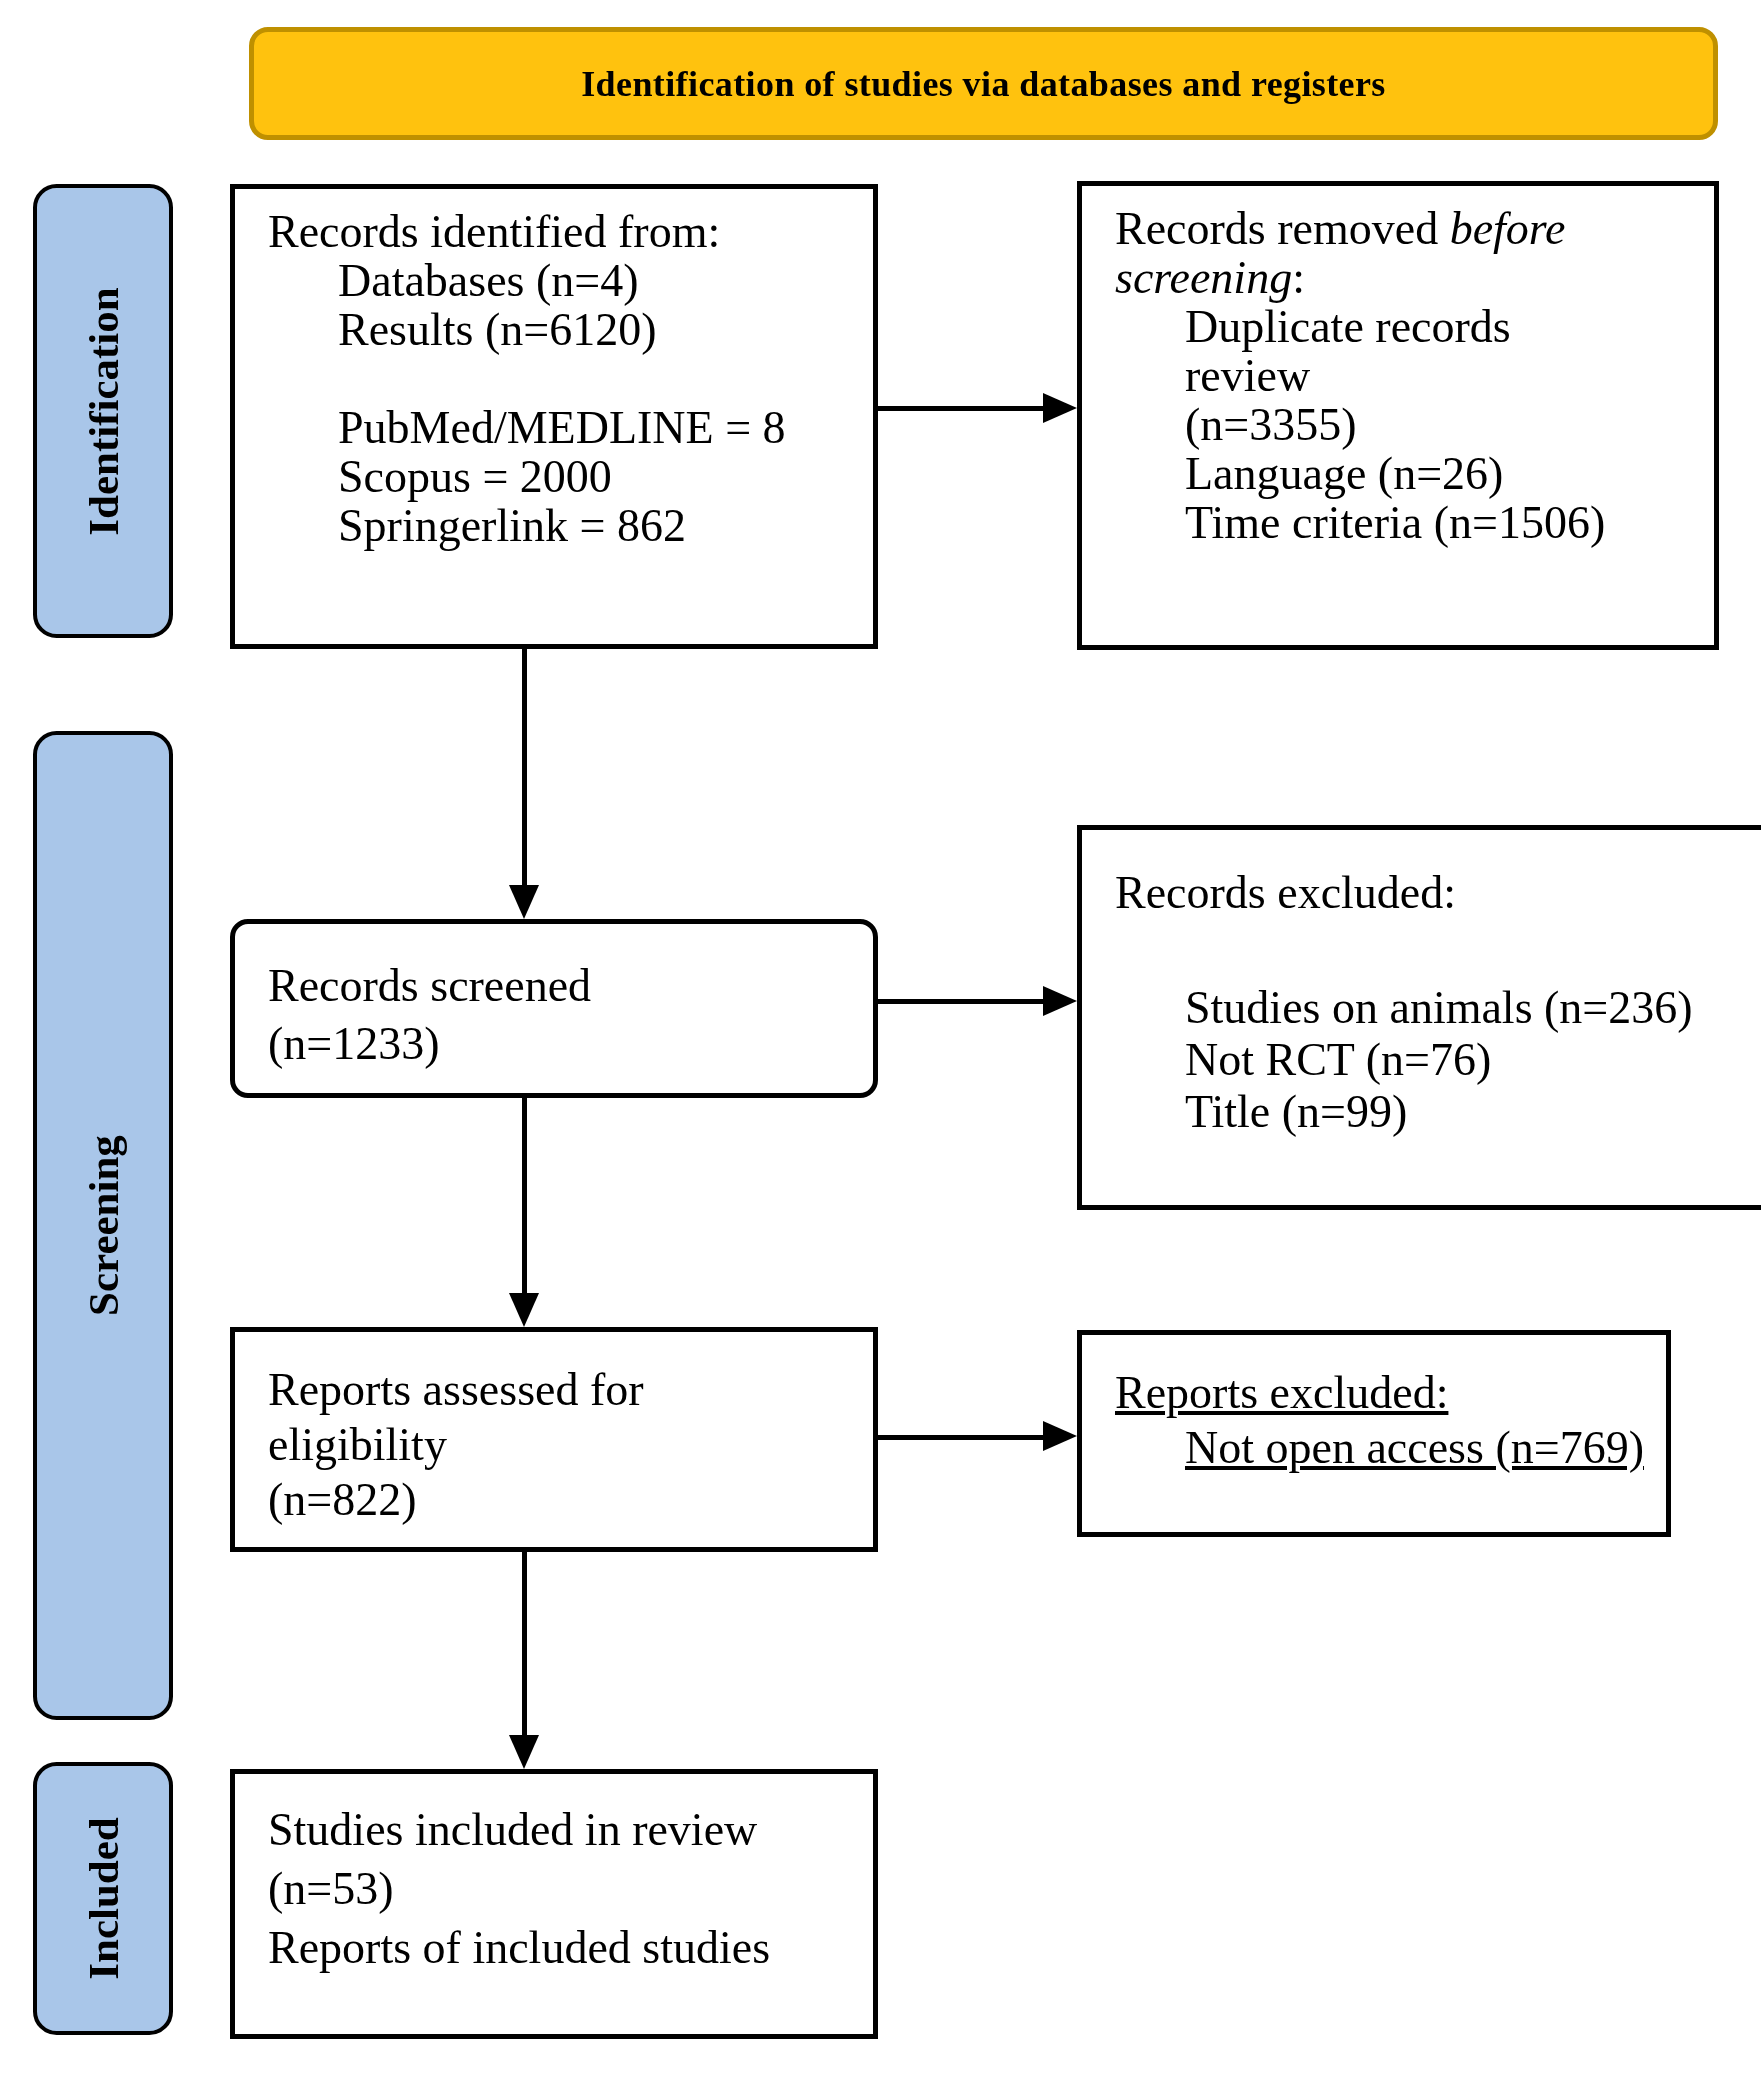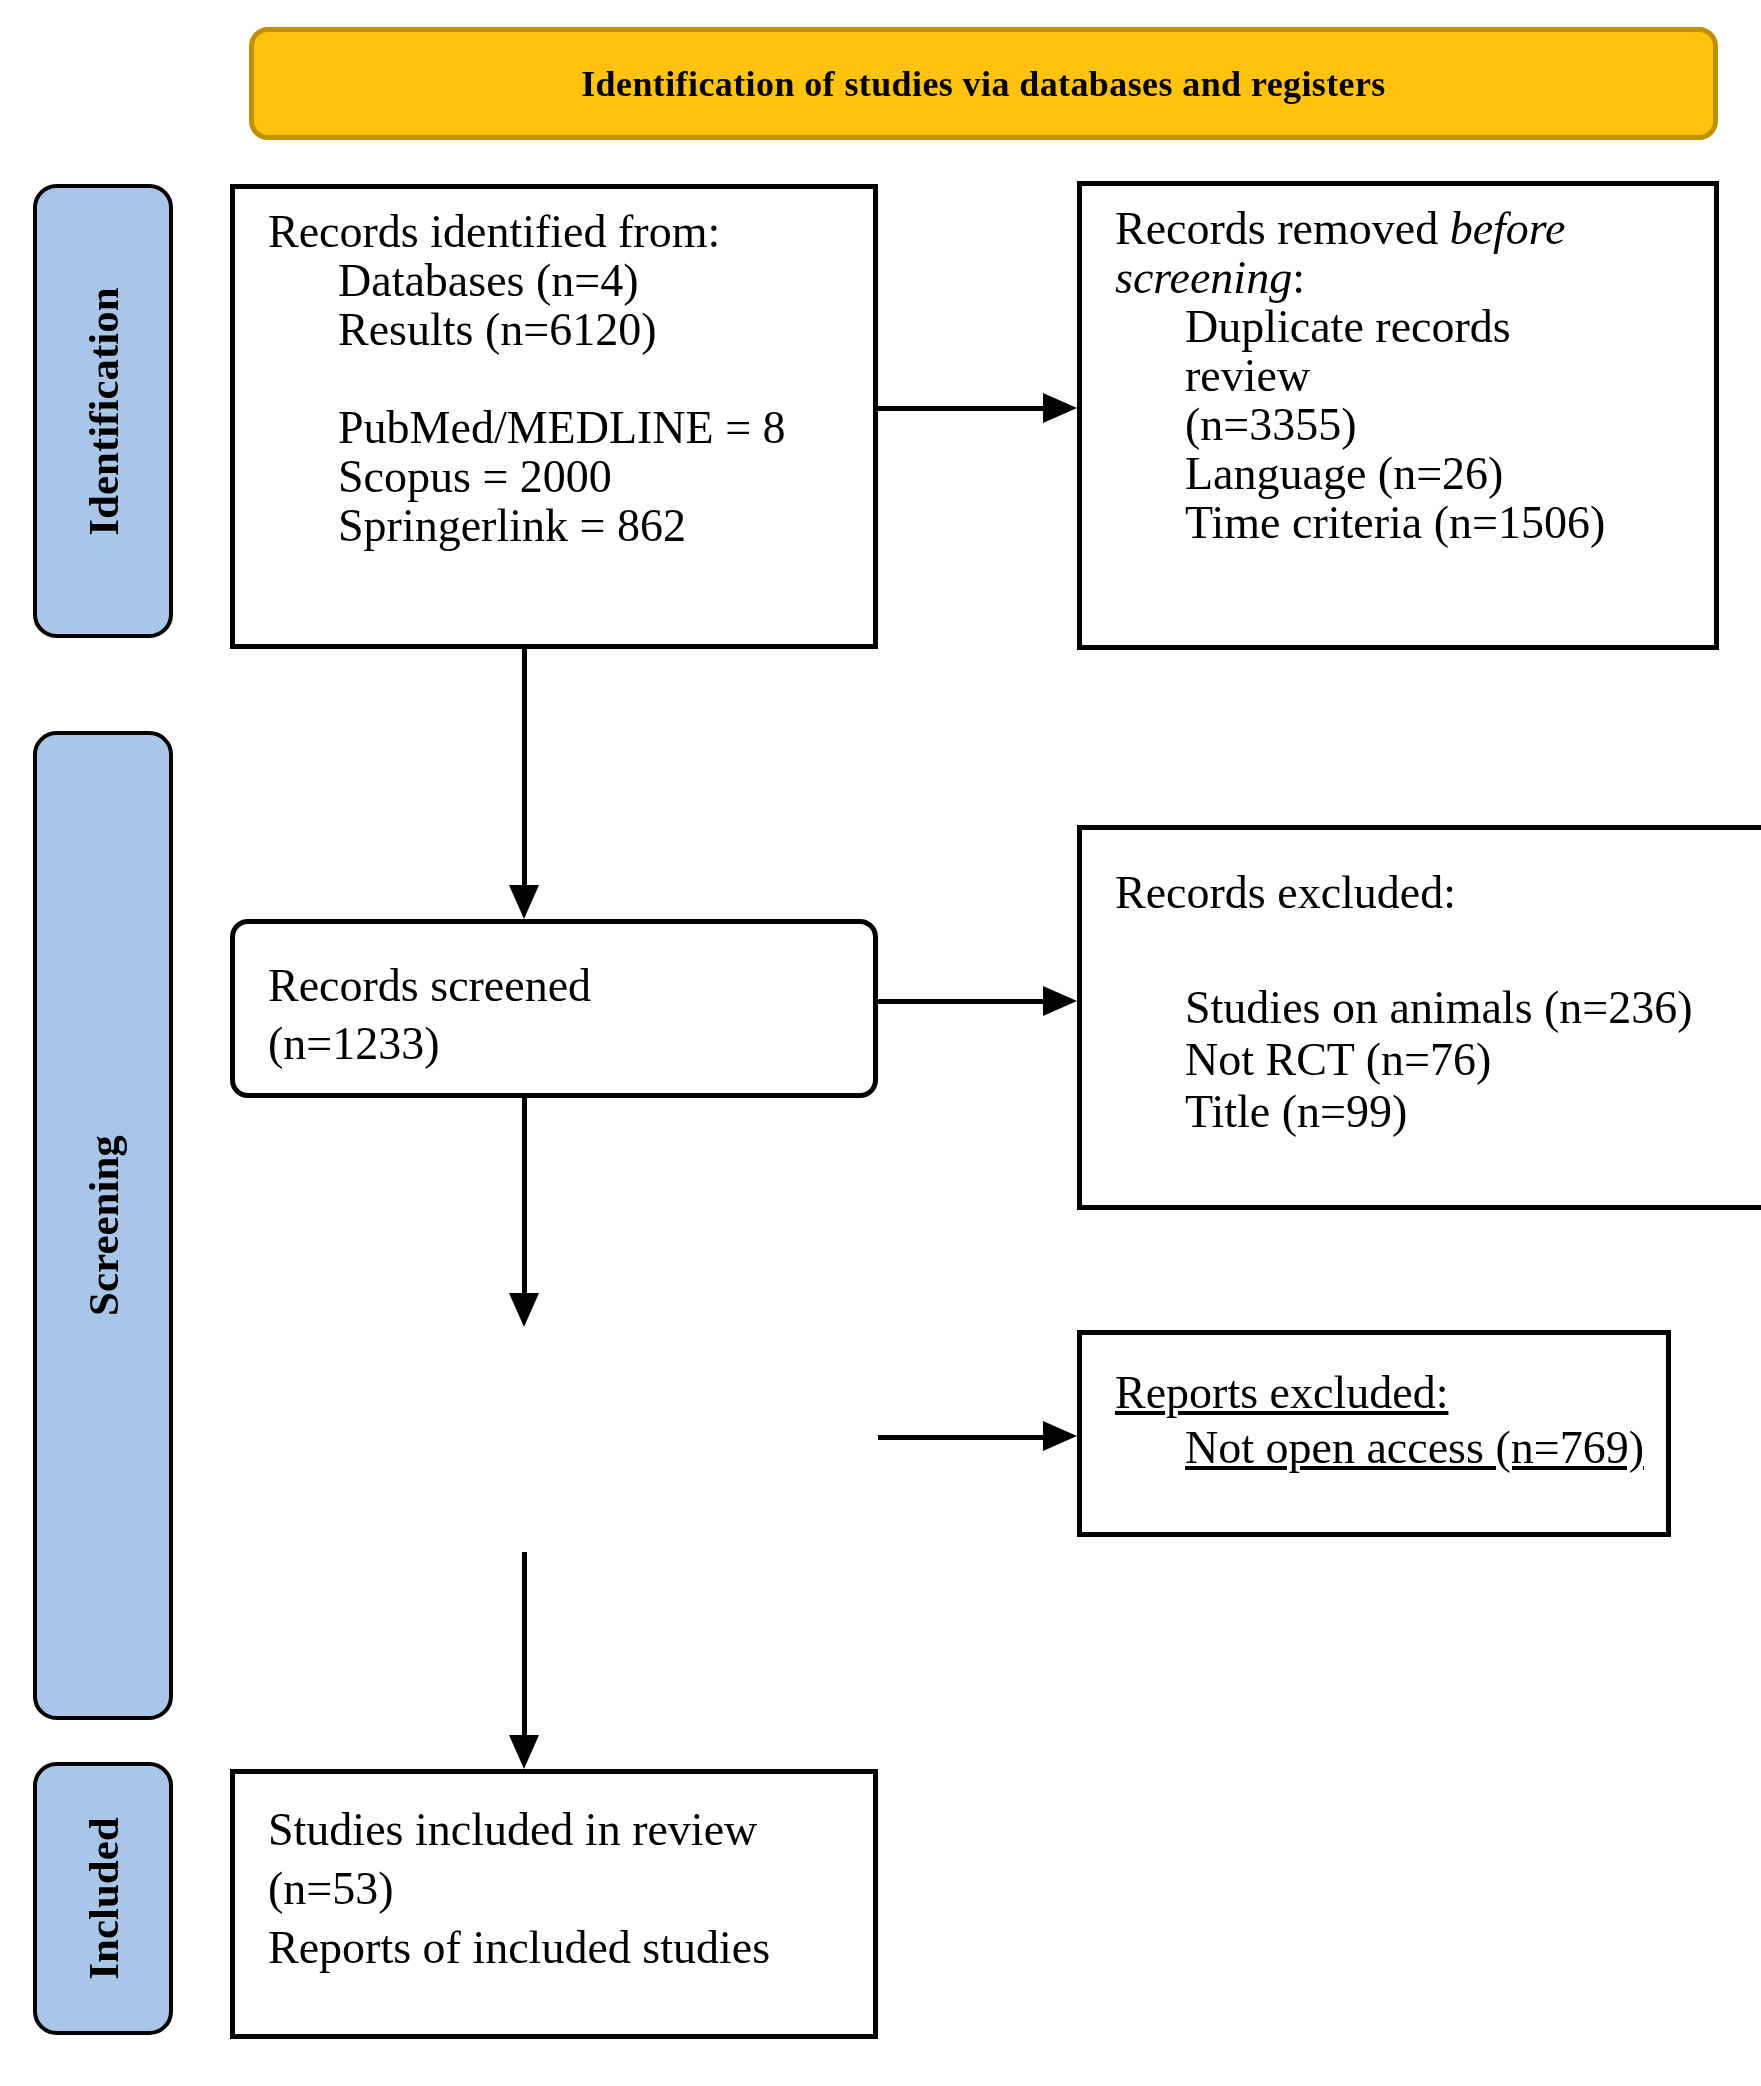--- a/index.html
+++ b/index.html
@@ -119,20 +119,25 @@
   </div>
 
   <div class="box lh70" style="left:1077px;top:825px;width:700px;height:385px;padding-top:37px;">
     <div class="bline">Records excluded:</div>
     <div class="spacer-lg"></div>
     <div class="bline indent">Studies on animals (n=236)</div>
     <div class="bline indent">Not RCT (n=76)</div>
     <div class="bline indent">Title (n=99)</div>
   </div>
 
+  <div class="box lh75" style="left:230px;top:1327px;width:648px;height:225px;padding-top:29.5px;">
+    <div class="bline">Reports assessed for</div>
+    <div class="bline">eligibility</div>
+    <div class="bline">(n=822)</div>
+  </div>
 
   <div class="box lh75" style="left:1077px;top:1330px;width:594px;height:207px;padding-top:29.5px;text-decoration:underline;">
     <div class="bline">Reports excluded:</div>
     <div class="bline indent">Not open access (n=769)</div>
   </div>
 
   <div class="box lh80" style="left:230px;top:1769px;width:648px;height:270px;padding-top:26px;">
     <div class="bline">Studies included in review</div>
     <div class="bline">(n=53)</div>
     <div class="bline">Reports of included studies</div>

